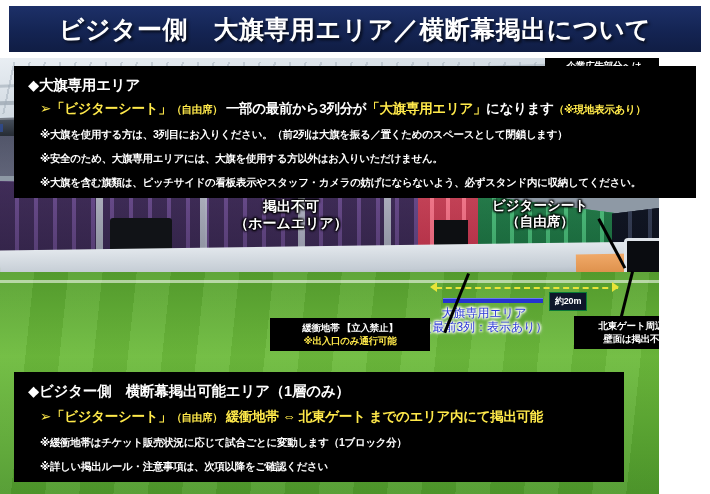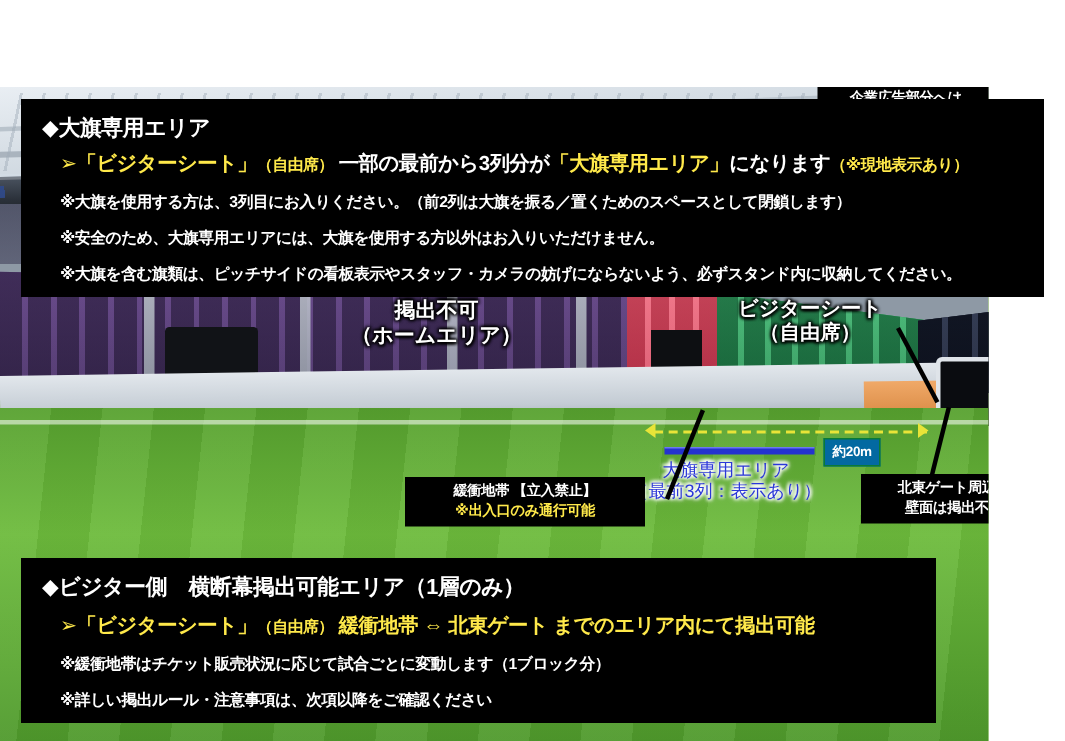--- a/index.html
+++ b/index.html
@@ -156,21 +156,21 @@
     text-shadow:0 0 3px #000,1px 1px 2px #000,-1px 1px 2px #000,1px -1px 2px #000,-1px -1px 2px #000;
   }
   .label-blue {
     color:#2b37d8; font-weight:normal; text-align:center; line-height:1.2;
     text-shadow:0 0 3px #fff,1px 1px 2px #fff,-1px 1px 2px #fff,1px -1px 2px #fff,-1px -1px 2px #fff,0 0 5px #fff;
   }
   .blue-bar{
     background:#2433cf; height:5px; border-top:1px solid #6c79ef;
   }
   .dist-chip{
-    background:#0369a1; color:#fff; font-weight:bold; font-size:9px;
+    background:#0f172a; color:#fff; font-weight:bold; font-size:9px;
     padding:2px 5px; border:1px solid #0a7a36; letter-spacing:-.2px;
   }
   .arrow-span{
     height:0; border-top:2px dashed #e8e438; position:absolute;
   }
   .arrow-head{
     position:absolute; width:0; height:0; border-top:5px solid transparent;
     border-bottom:5px solid transparent;
   }
   .ah-left{ border-right:7px solid #e8e438; }
@@ -295,20 +295,23 @@
       <div>緩衝地帯 【立入禁止】</div>
       <div class="yel">※出入口のみ通行可能</div>
     </div>
 
     <div class="callout" style="left:574px; top:258px; width:124px;">
       <div>北東ゲート周辺の</div>
       <div>壁面は掲出不可</div>
     </div>
   </div>
 
+  <div class="titlebar">
+    <h1>ビジター側　大旗専用エリア／横断幕掲出について</h1>
+  </div>
 
   <div class="panel panel-top">
     <div class="row p-head" style="left:14px; top:10px;">◆大旗専用エリア</div>
 
     <div class="row p-bullet" style="left:26px; top:34px;">
       <span>➢</span><span>「ビジターシート」</span><span class="sm">（自由席）</span>
       <span class="wht">一部の最前から3列分が</span><span>「大旗専用エリア」</span><span class="wht">になります</span><span class="sm">（※現地表示あり）</span>
     </div>
 
     <div class="row p-note" style="left:26px; top:62px;">※大旗を使用する方は、3列目にお入りください。（前2列は大旗を振る／置くためのスペースとして閉鎖します）</div>

